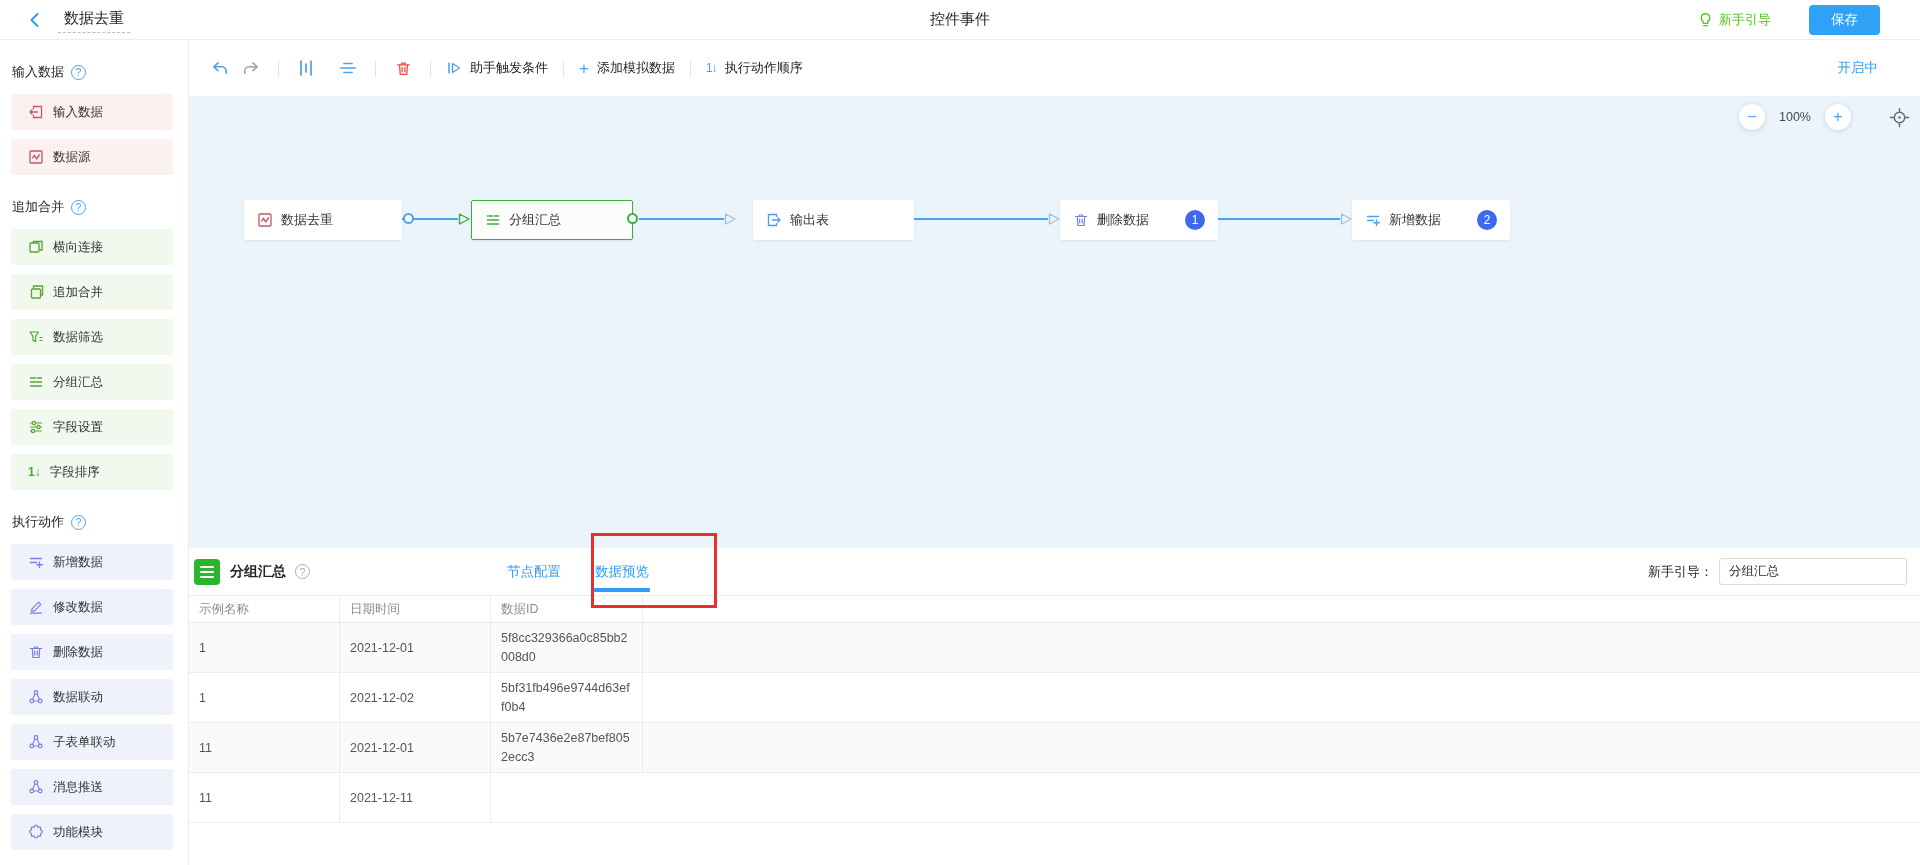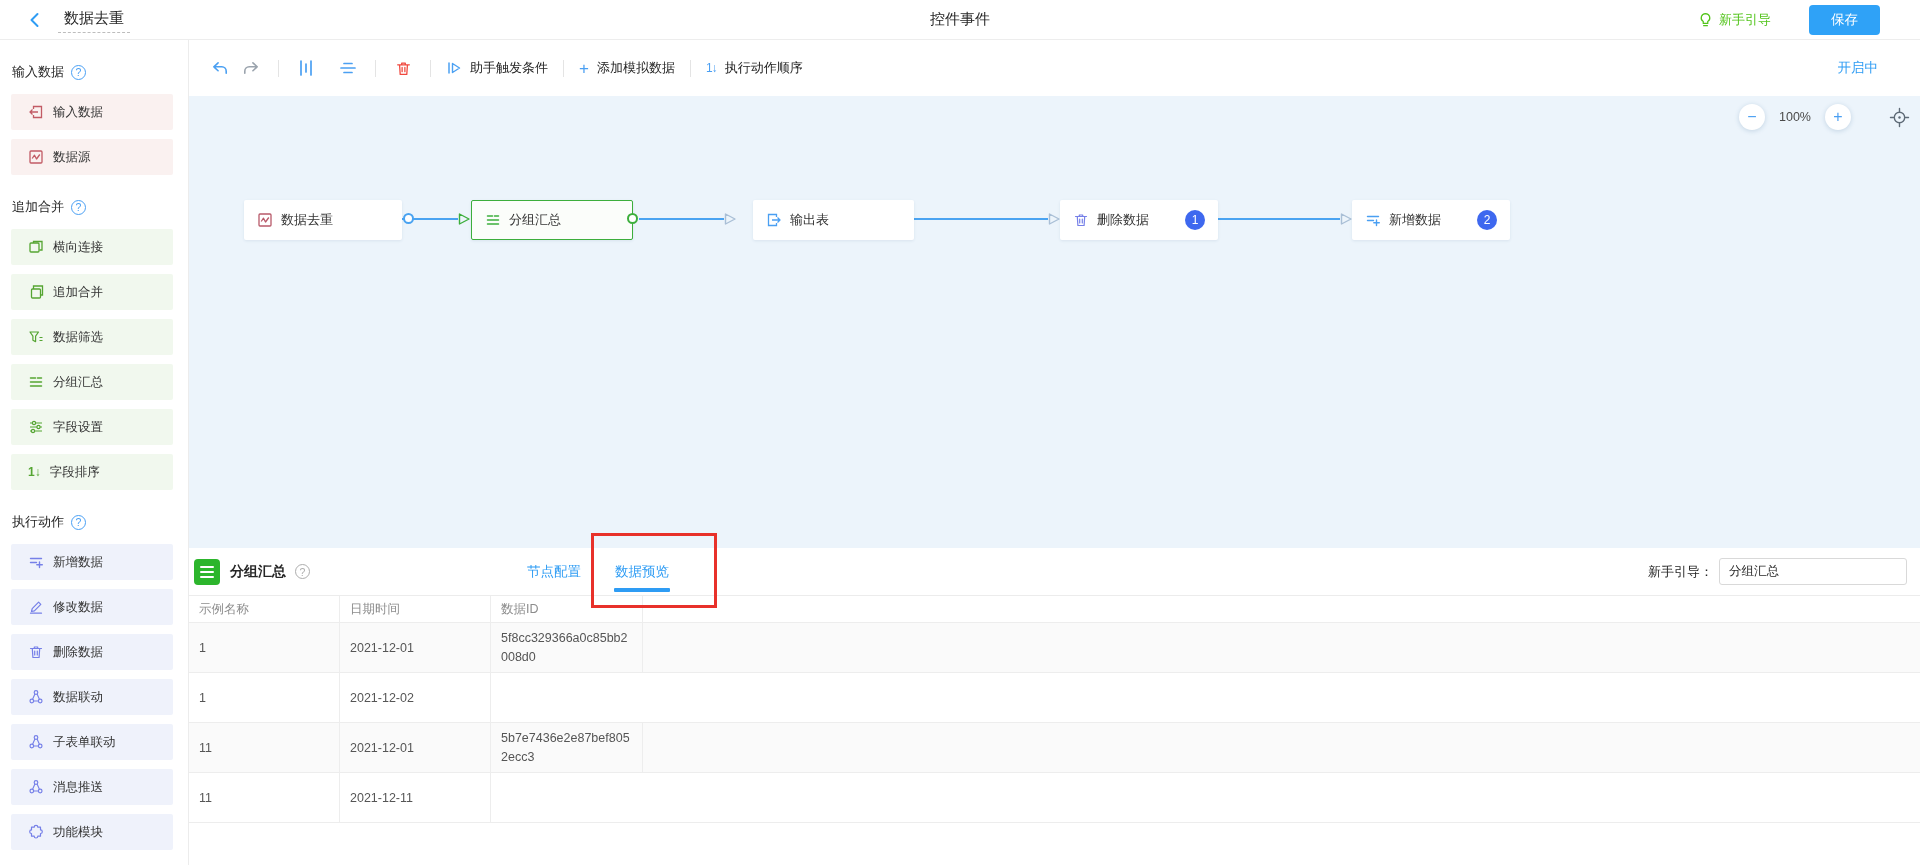--- a/index.html
+++ b/index.html
@@ -54,21 +54,21 @@
   .port.green{border:2px solid #3CAE3C}
   .arrow{position:absolute;top:116px;z-index:1}
 
   
   .panel{position:absolute;left:0;right:0;top:508px;bottom:0;background:#fff}
   .panel-head{height:48px;display:flex;align-items:center;padding-left:5px;border-bottom:1px solid #ececec;position:relative}
   .pn-icon{width:26px;height:26px;border-radius:4px;background:#2CB52C;display:flex;flex-direction:column;justify-content:center;align-items:center;gap:3px;flex:none}
   .pn-icon i{display:block;width:14px;height:2px;background:#fff;border-radius:1px}
   .pn-title{margin-left:10px;font-size:14px;font-weight:700;color:#262626}
   .pn-help{margin-left:9px}
-  .tabs{position:absolute;left:338px;top:0;height:100%;display:flex;gap:34px;align-items:stretch}
+  .tabs{position:absolute;left:318px;top:0;height:100%;display:flex;gap:34px;align-items:stretch}
   .tab{color:#2E9CF4;font-size:13.5px;position:relative;cursor:pointer;display:flex;align-items:center}
   .tab.active::after{content:"";position:absolute;left:-1px;right:-1px;bottom:3px;height:4px;background:#2E9CF4;border-radius:1px}
   .name-field{position:absolute;right:13px;top:0;height:100%;display:flex;align-items:center;font-size:13px;color:#262626}
   .name-input{width:188px;height:27px;border:1px solid #D9D9D9;border-radius:3px;margin-left:6px;padding:0 9px;font-size:12.5px;color:#262626;font-family:inherit;outline:none}
 
   .tbl{width:100%}
   .tr{display:flex;border-bottom:1px solid #EDEDED;background:#fff}
   .tr.alt{background:#FAFAFA}
   .c{padding:0 10px;display:flex;align-items:center;border-right:1px solid #EDEDED}
   .c1{width:151px}.c2{width:151px}
@@ -386,20 +386,21 @@
       </div>
       <div class="tr data alt">
         <span class="c c1">1</span>
         <span class="c c2">2021-12-01</span>
         <span class="c c3">5f8cc329366a0c85bb2008d0</span>
         <span class="c c4"></span>
       </div>
       <div class="tr data">
         <span class="c c1">1</span>
         <span class="c c2">2021-12-02</span>
+        <span class="c c3">5bf31fb496e9744d63eff0b4</span>
         <span class="c c4"></span>
       </div>
       <div class="tr data alt">
         <span class="c c1">11</span>
         <span class="c c2">2021-12-01</span>
         <span class="c c3">5b7e7436e2e87bef8052ecc3</span>
         <span class="c c4"></span>
       </div>
       <div class="tr data">
         <span class="c c1">11</span>

